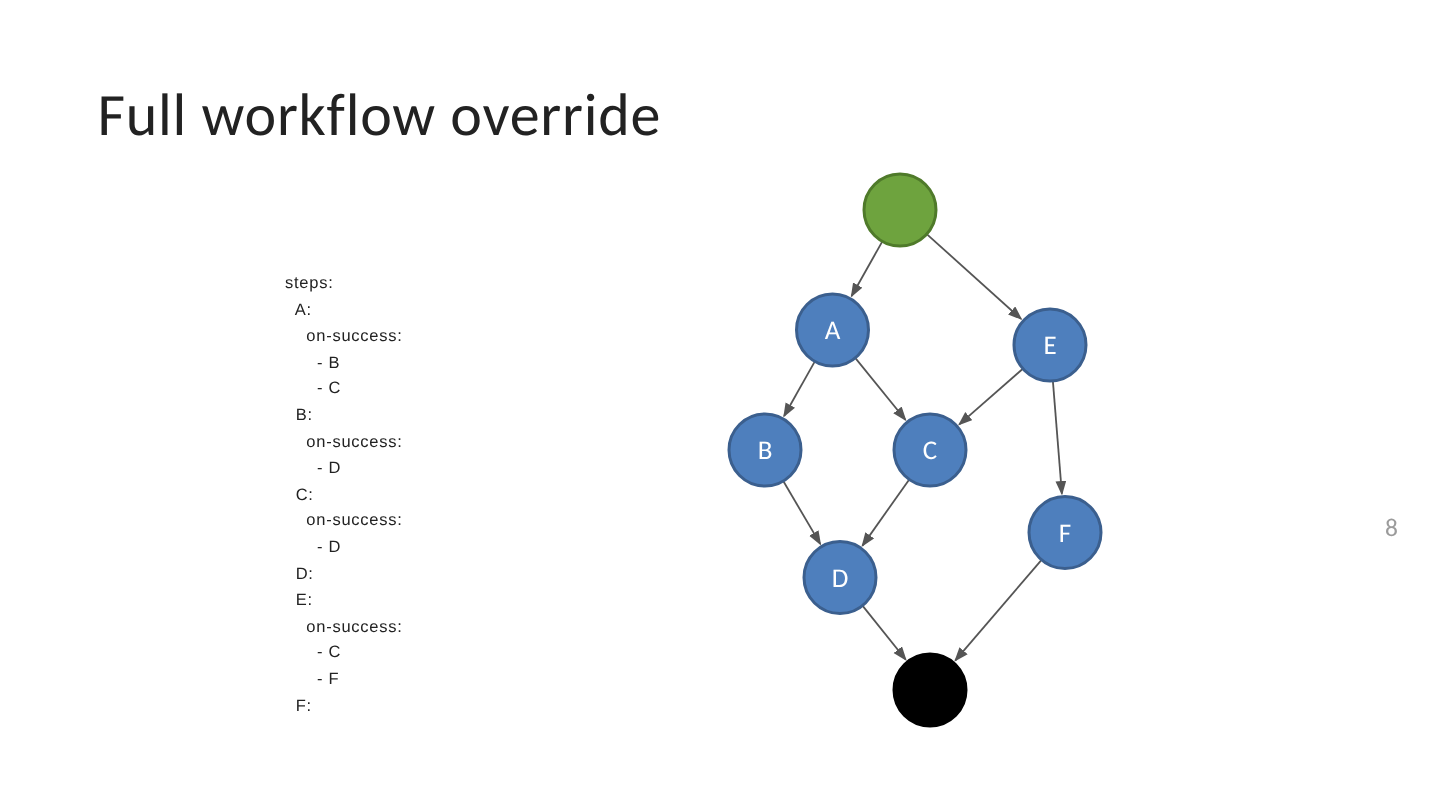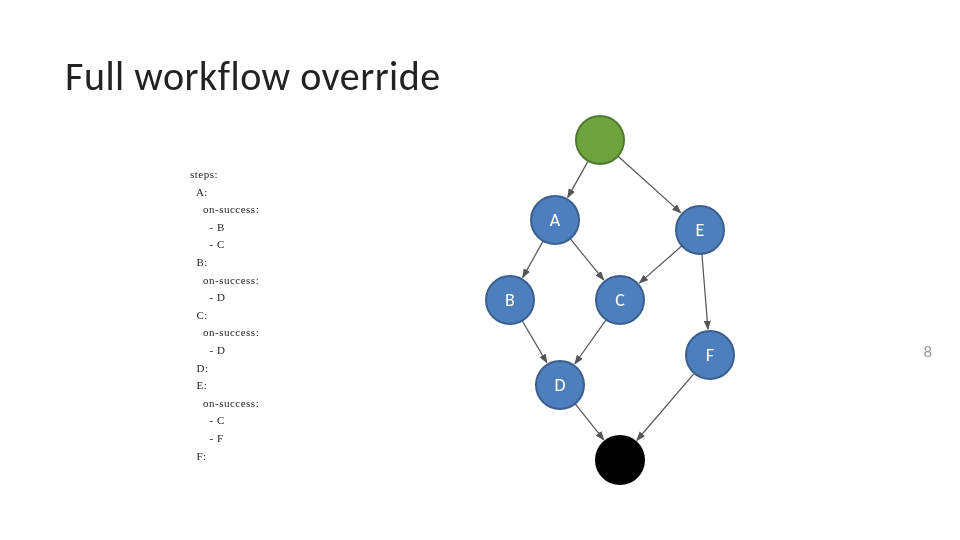--- a/index.html
+++ b/index.html
@@ -22,22 +22,22 @@
     position: absolute;
     left: 65px;
     top: 52px;
     font-size: 40px;
     font-weight: 300;
     letter-spacing: 0.5px;
   }
   .yaml {
     position: absolute;
     left: 190px;
-    top: 166px;
-    font-family: Liberation Serif, serif;
+    top: 181px;
+    font-family: Liberation Sans, sans-serif;
     font-size: 11px;
     line-height: 1.6;
     white-space: pre;
     color: #222;
     letter-spacing: 0.5px;
   }
   .page-num {
     position: absolute;
     right: 28px;
     bottom: 18px;

